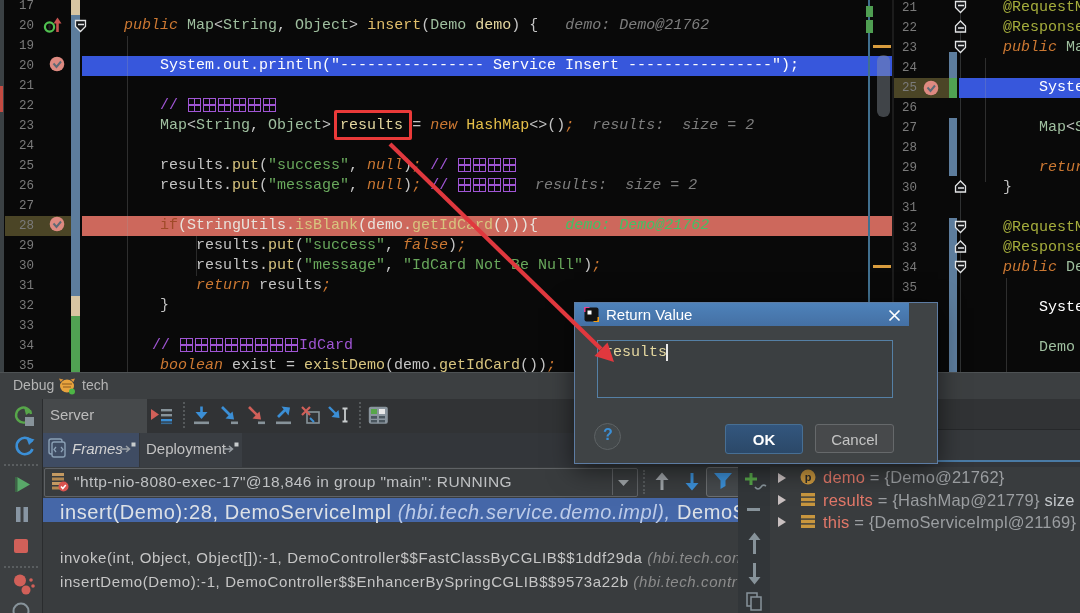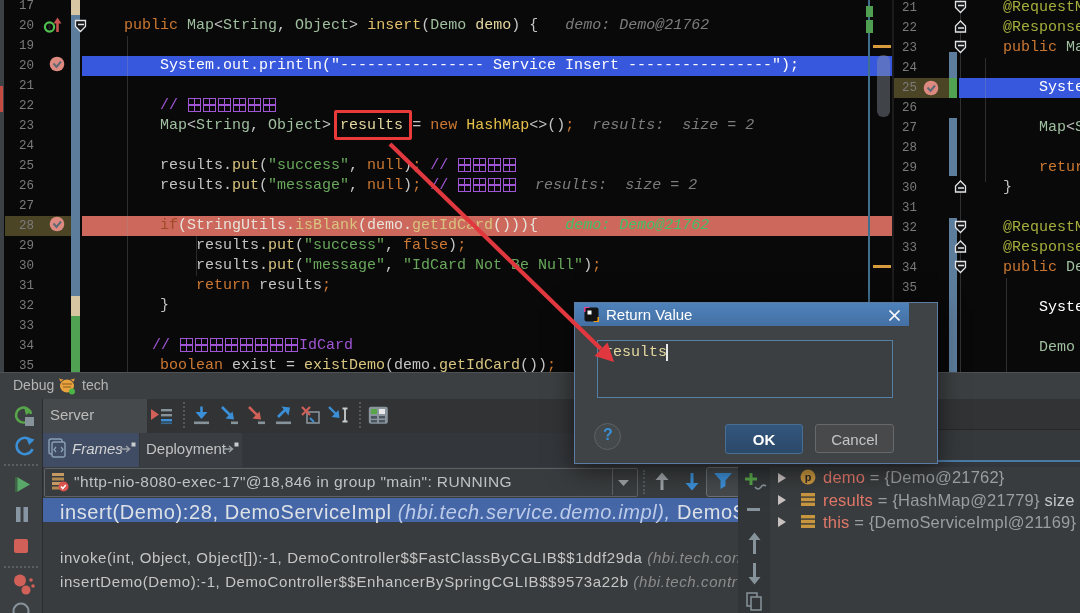--- a/index.html
+++ b/index.html
@@ -3,21 +3,21 @@
 <style>
 html,body{margin:0;padding:0;background:#090909;}
 #page{position:relative;width:1080px;height:613px;overflow:hidden;background:#090909;
   font-family:"Liberation Sans",sans-serif;}
 .abs{position:absolute;}
 
 .ln{position:absolute;height:20px;line-height:20px;white-space:pre;
   font-family:"Liberation Mono",monospace;font-size:15px;color:#c4c4c4;}
 .gn{position:absolute;width:34px;text-align:right;line-height:20px;
   font-family:"Liberation Mono",monospace;font-size:12.5px;color:#7b7b7b;}
-.k{color:#cc7832;}  
+.k{color:#cc7832;font-style:italic;}  
 .cls{color:#9fbf9f;} 
 .mth{color:#e2bf6c;} 
 .call{color:#d8c57f;} 
 .str{color:#69a85c;} 
 .cmt{color:#a055d4;} 
 .ann{color:#a5ad3c;} 
 .hint{color:#7d7d7d;font-style:italic;}
 .hintg{color:#43c164;font-style:italic;}
 .ylw{color:#e6c04a;}
 .resv{color:#e5d8a0;}

